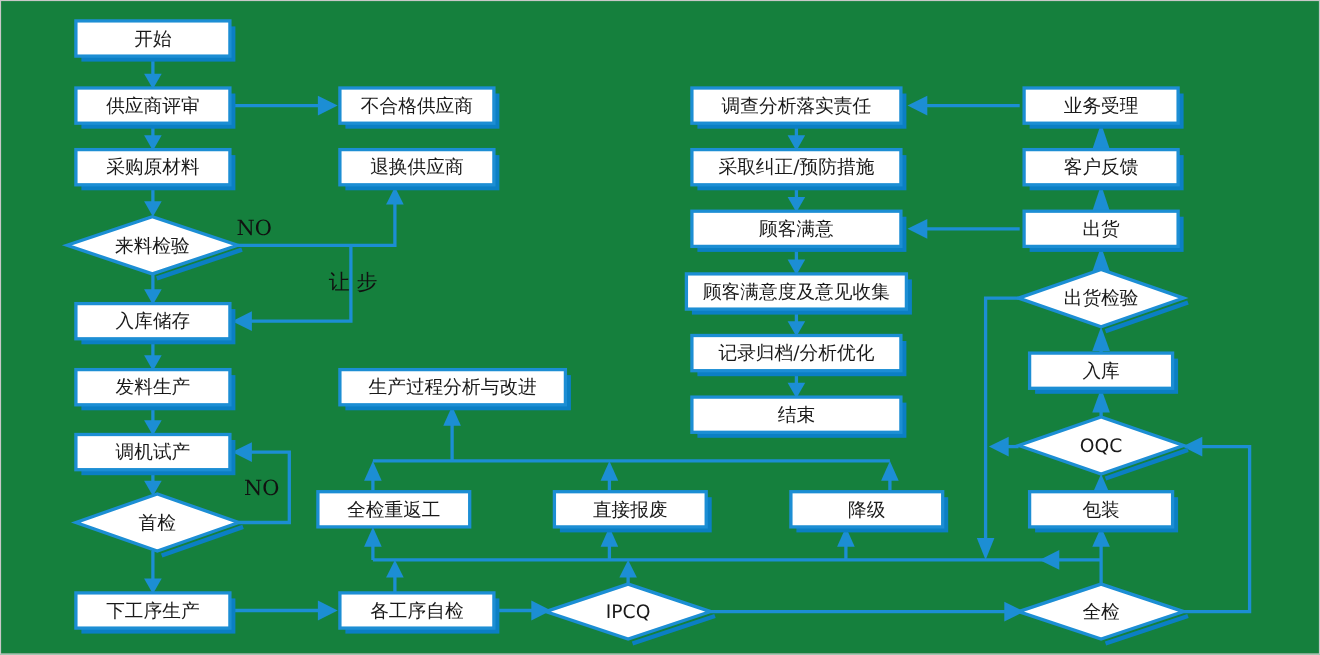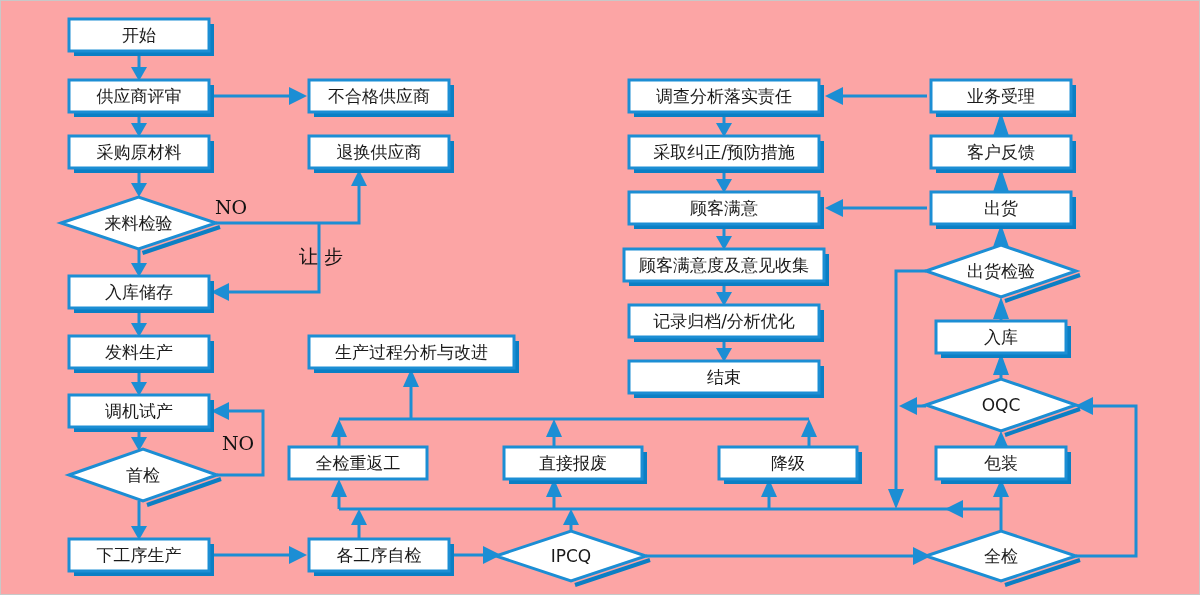--- a/index.html
+++ b/index.html
@@ -1,17 +1,17 @@
 <!DOCTYPE html>
 <html><head>
 <meta charset="utf-8">
 <style>
   html,body{margin:0;padding:0;background:#ffffff;}
   body{font-family:"DejaVu Sans","Liberation Sans",sans-serif;}
-  #canvas{position:relative;width:1200px;height:595px;background:#fca5a5;
+  #canvas{position:relative;width:1200px;height:595px;background:#15803d;
           border:1px solid #c8c8c8;box-sizing:border-box;overflow:hidden;}
   svg{position:absolute;left:0;top:0;width:1200px;height:595px;}
   .nodeText{font-family:"DejaVu Sans","Liberation Sans",sans-serif;
             font-size:17px;fill:#1a1a1a;text-anchor:middle;dominant-baseline:middle;}
   .edgeLabel{font-family:"DejaVu Serif","Liberation Serif",serif;
              font-size:19px;fill:#111111;text-anchor:middle;dominant-baseline:middle;}
   .boxFace{fill:#ffffff;stroke:#1c8ed4;stroke-width:3;}
   .boxShadow{fill:#0b7fc4;}
   .diaFace{fill:#ffffff;stroke:#1c8ed4;stroke-width:3;}
   .diaShadow{fill:none;stroke:#0b7fc4;stroke-width:4;}

